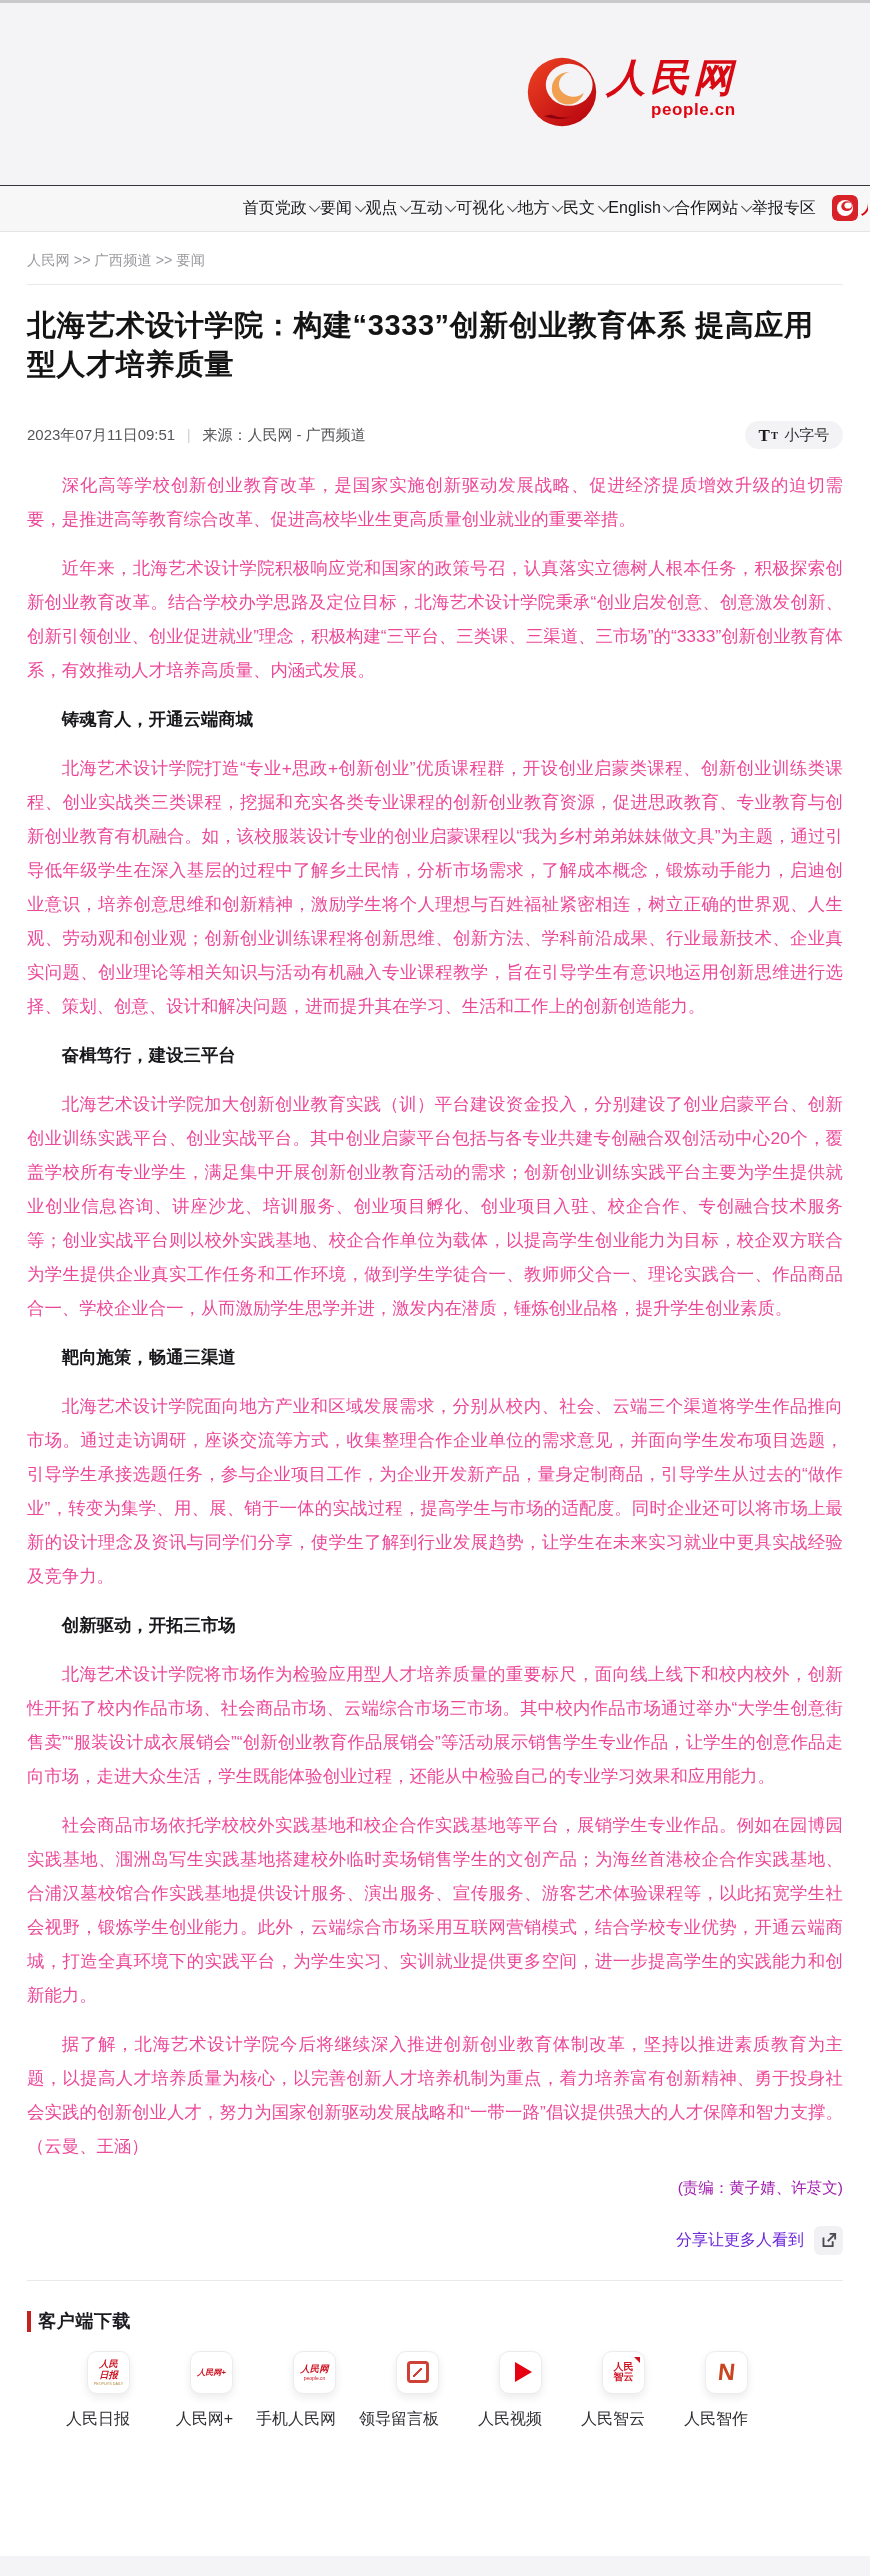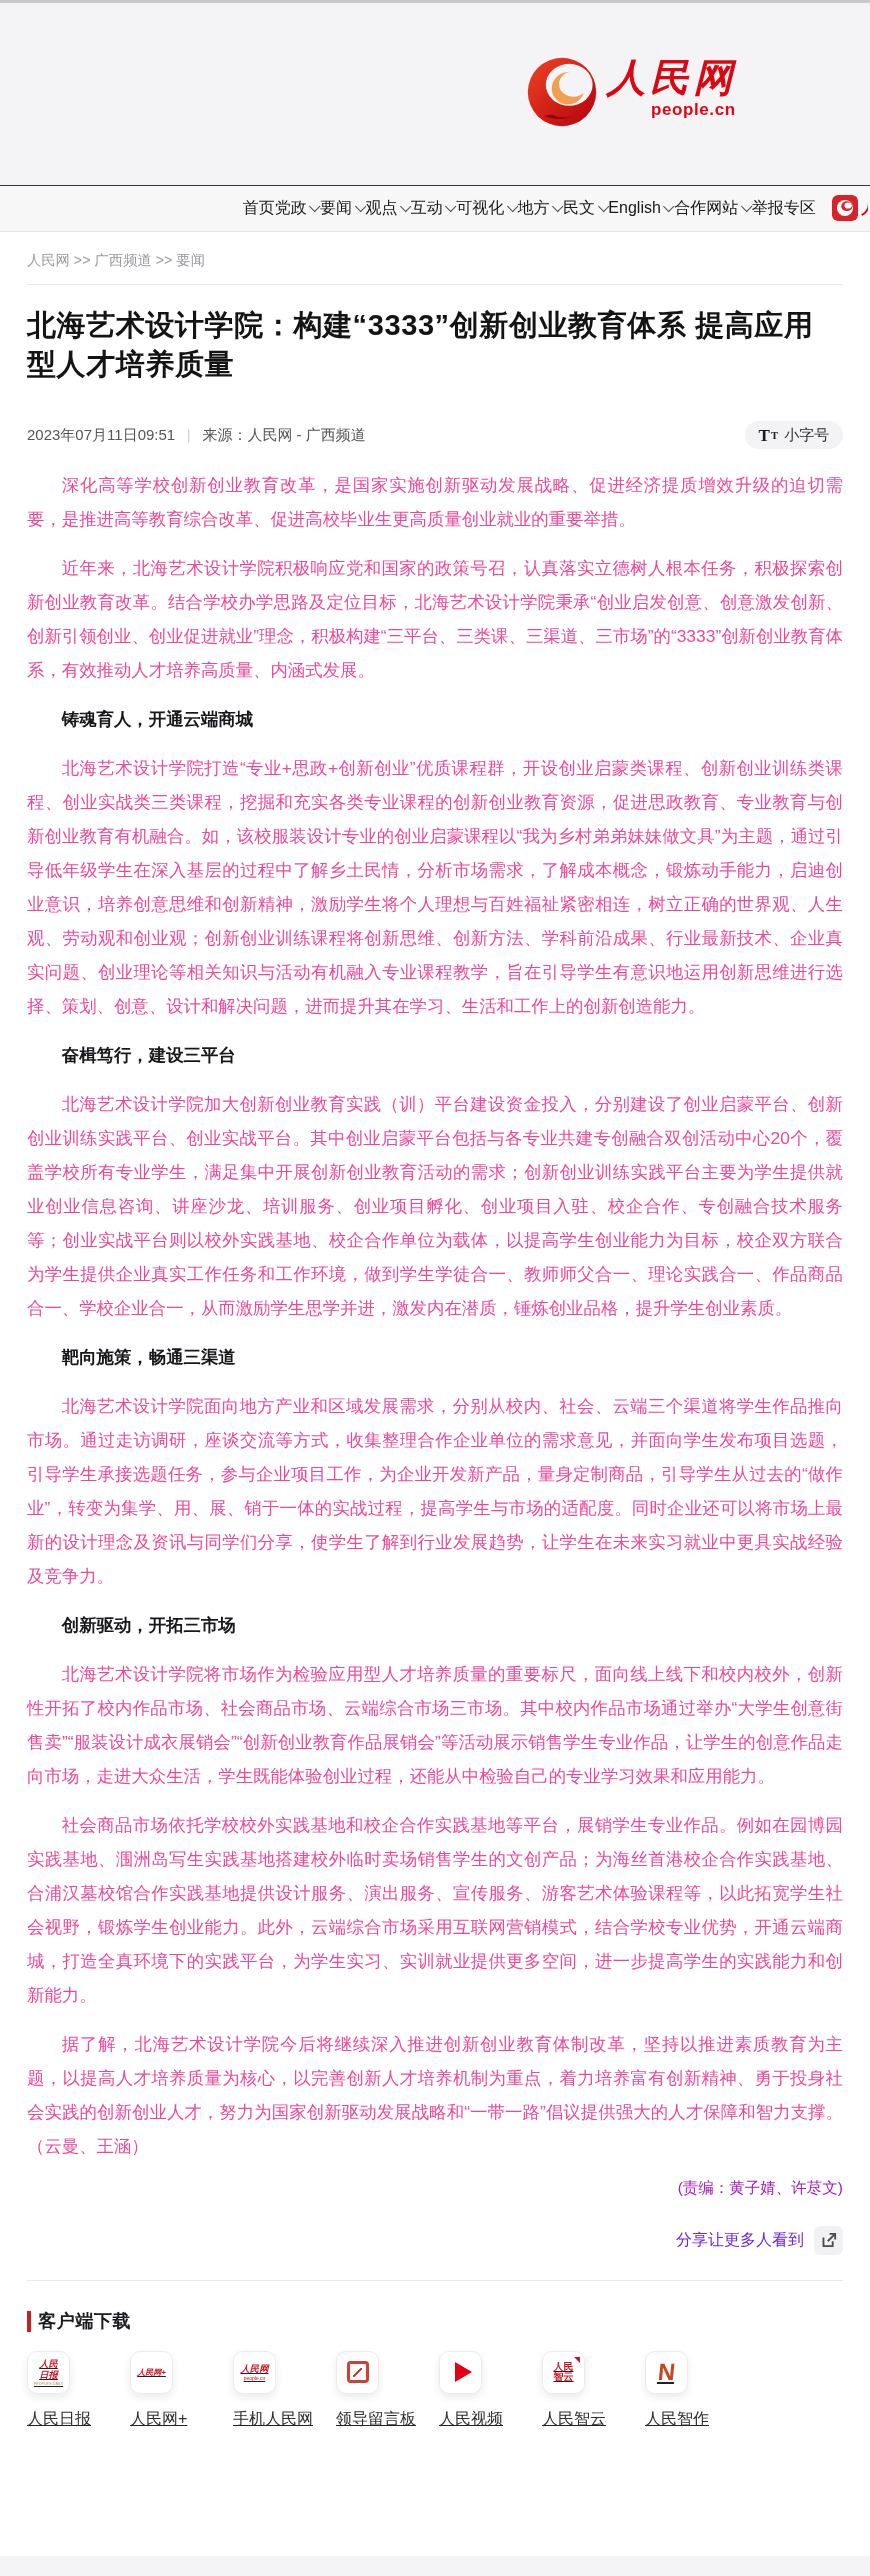--- a/index.html
+++ b/index.html
@@ -41,21 +41,21 @@
   .blk-h{font-size:17.4px;line-height:34px;color:#18181c;font-weight:bold;text-indent:2em;margin:3.7px 0 15px;}
   .editor-note{font-size:15.5px;color:#a21caf;text-align:right;margin-top:3.7px;}
   .share-row{margin-top:27px;display:flex;justify-content:flex-end;align-items:center;}
   .share-label{font-size:16px;color:#6d28d9;}
   .share-btn{width:29px;height:29px;border-radius:6.2px;background:#f1f1f3;margin-left:10px;display:flex;align-items:center;justify-content:center;cursor:pointer;}
   .rule2{height:0.6px;background:#e9e9ec;border:0;margin:25px 0 0;}
   .download-head{margin-top:29px;display:flex;align-items:center;}
   .red-bar{width:3.7px;height:21px;background:#c7211e;margin-right:7.5px;}
   .download-title{font-size:18px;font-weight:bold;color:#1c1c20;letter-spacing:0.6px;}
   .apps-row{margin-top:17.4px;display:flex;}
-  .app-col{width:103px;display:flex;flex-direction:column;align-items:flex-start;text-decoration:underline;}
+  .app-col{width:103px;display:flex;flex-direction:column;align-items:flex-end;}
   .app-card{width:41px;height:41px;background:#fff;border:0.6px solid #ececef;border-radius:10px;box-shadow:0 3.7px 8.7px rgba(0,0,0,0.08);display:flex;flex-direction:column;align-items:center;justify-content:center;cursor:pointer;overflow:hidden;}
   .app-label{margin-top:15px;font-size:16px;color:#2e2e33;}
   .app-glyph{color:#cf1322;font-weight:bold;text-align:center;}
   .glyph-people-daily{font-size:9.3px;line-height:10.6px;width:25px;font-style:italic;}
   .glyph-sub{font-size:3.7px;color:#b0893f;letter-spacing:0;font-weight:normal;margin-top:1.2px;}
   .glyph-people-cn-plus{font-size:8px;line-height:9.3px;font-style:italic;}
   .glyph-mobile-people{font-size:9.3px;line-height:10px;font-style:italic;}
   .glyph-mobile-sub{font-size:5px;color:#cf1322;font-weight:normal;margin-top:0.6px;}
   .board-icon{width:16px;height:16px;border:3.1px solid #cf4136;border-radius:3.7px;position:relative;}
   .board-icon::after{content:"";position:absolute;left:3.7px;top:3.7px;width:8.7px;height:8.7px;background:linear-gradient(135deg,transparent 44%,#cf4136 44%,#cf4136 58%,transparent 58%);}

